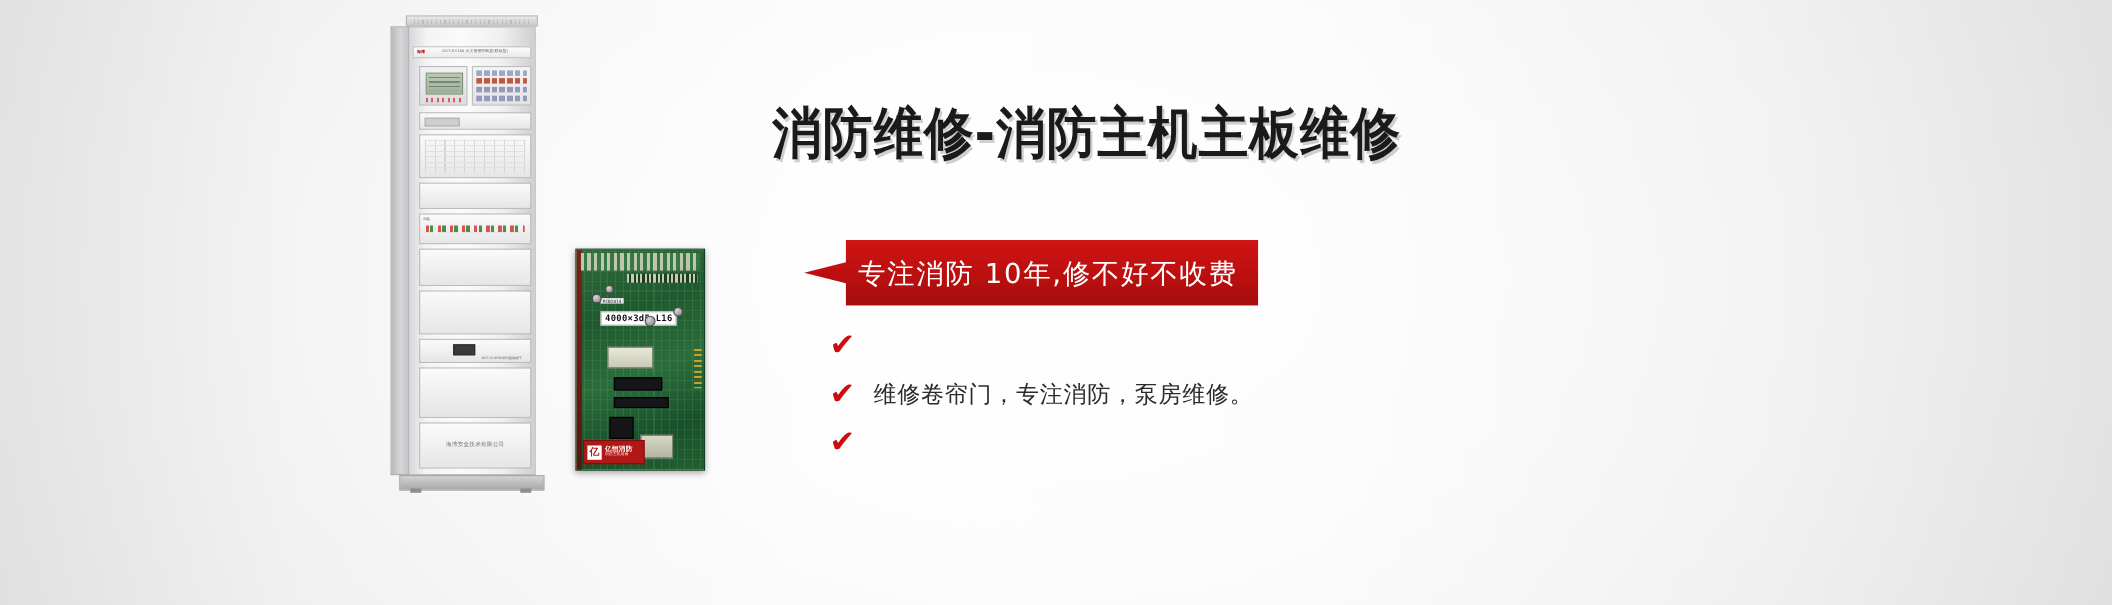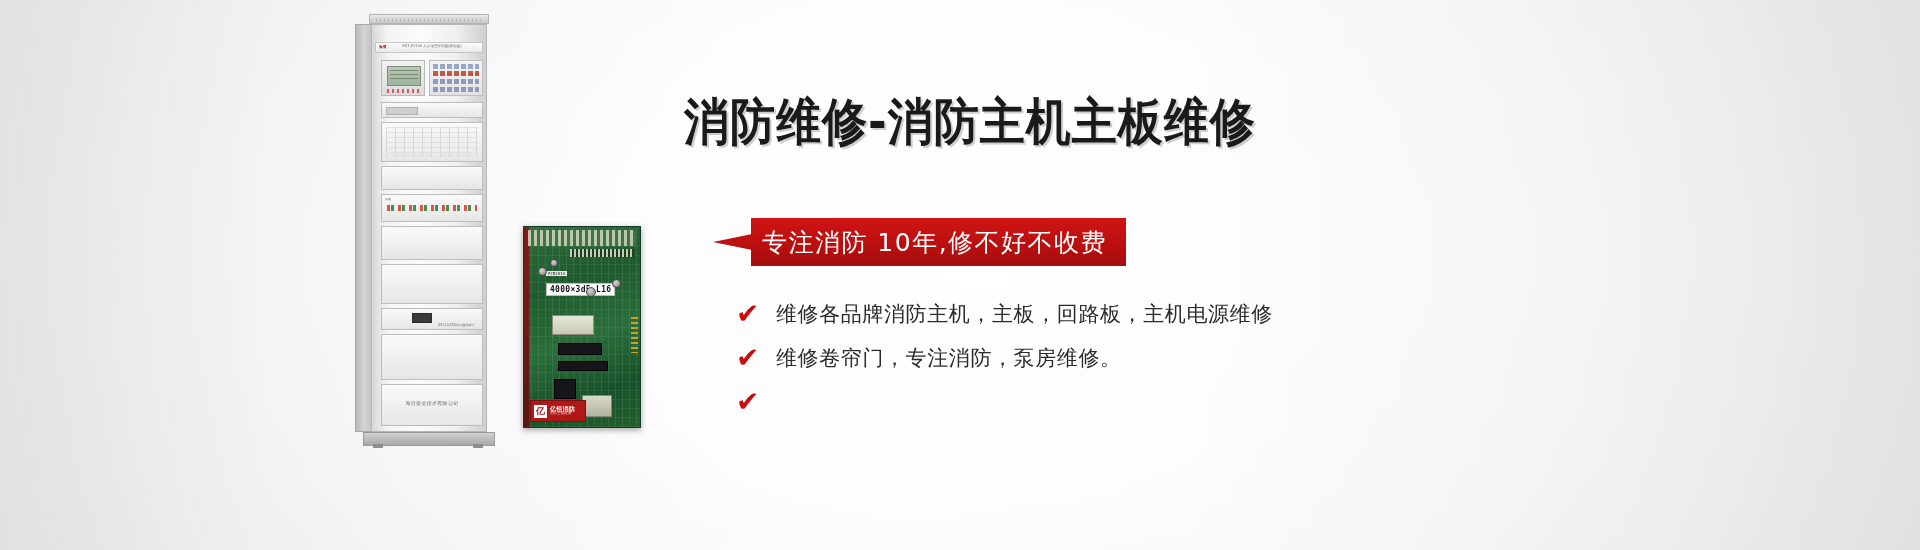--- a/index.html
+++ b/index.html
@@ -117,31 +117,31 @@
     background:#b01818;border:1px solid #7c1010;box-sizing:border-box;
     display:flex;align-items:center;gap:3px;padding:0 3px;}
   .pcb-badge .bmark{width:13px;height:13px;background:#fff;color:#b01818;
     font-size:9px;font-weight:bold;display:flex;align-items:center;justify-content:center;
     font-family:"Liberation Sans",sans-serif;}
   .pcb-badge .btext{display:flex;flex-direction:column;line-height:1.05;}
   .pcb-badge .b1{font-size:6px;color:#fff;font-weight:bold;letter-spacing:.3px;}
   .pcb-badge .b2{font-size:3.4px;color:#ffd9d9;letter-spacing:.2px;white-space:nowrap;}
 
   
-  .content{position:absolute;left:684px;top:0;width:1200px;height:550px;}
+  .content{position:absolute;left:702px;top:0;width:1200px;height:550px;}
   .headline{
     position:absolute;left:0;top:96px;
     font-family:"DejaVu Sans","Liberation Sans",sans-serif;
     font-weight:bold;font-size:45px;line-height:1;color:#1a1a1a;
     letter-spacing:1px;white-space:nowrap;
     transform:scaleY(1.12);transform-origin:left top;
     text-shadow:2px 2px 0 rgba(150,150,150,.45);
   }
   .ribbon{
-    position:absolute;left:29px;top:218px;height:48px;width:413px;
+    position:absolute;left:29px;top:218px;height:60px;width:413px;
     background:linear-gradient(180deg,#cf1414 0%,#bb0f0f 55%,#a50d0d 100%);
     display:flex;align-items:center;justify-content:center;
     clip-path:polygon(38px 0,100% 0,100% 100%,38px 100%,38px 66%,0 50%,38px 34%);
   }
   .ribbon .rtext{
     color:#fff;font-size:25px;letter-spacing:1.5px;white-space:nowrap;
     font-family:"DejaVu Sans","Liberation Sans",sans-serif;
     padding-left:30px;
   }
   .bullets{position:absolute;left:52px;top:292px;width:740px;}
@@ -233,21 +233,20 @@
 
     <div class="headline">消防维修-消防主机主板维修</div>
 
     <div class="ribbon">
       <span class="rtext">专注消防 10年,修不好不收费</span>
     </div>
 
     <div class="bullets">
       <div class="bullet">
         <span class="tick">✔</span>
-        <span class="btxt">维修各品牌消防主机，主板，回路板，主机电源维修</span>
       </div>
       <div class="bullet">
         <span class="tick">✔</span>
         <span class="btxt">维修卷帘门，专注消防，泵房维修。</span>
       </div>
       <div class="bullet">
         <span class="tick">✔</span>
       </div>
     </div>
 

